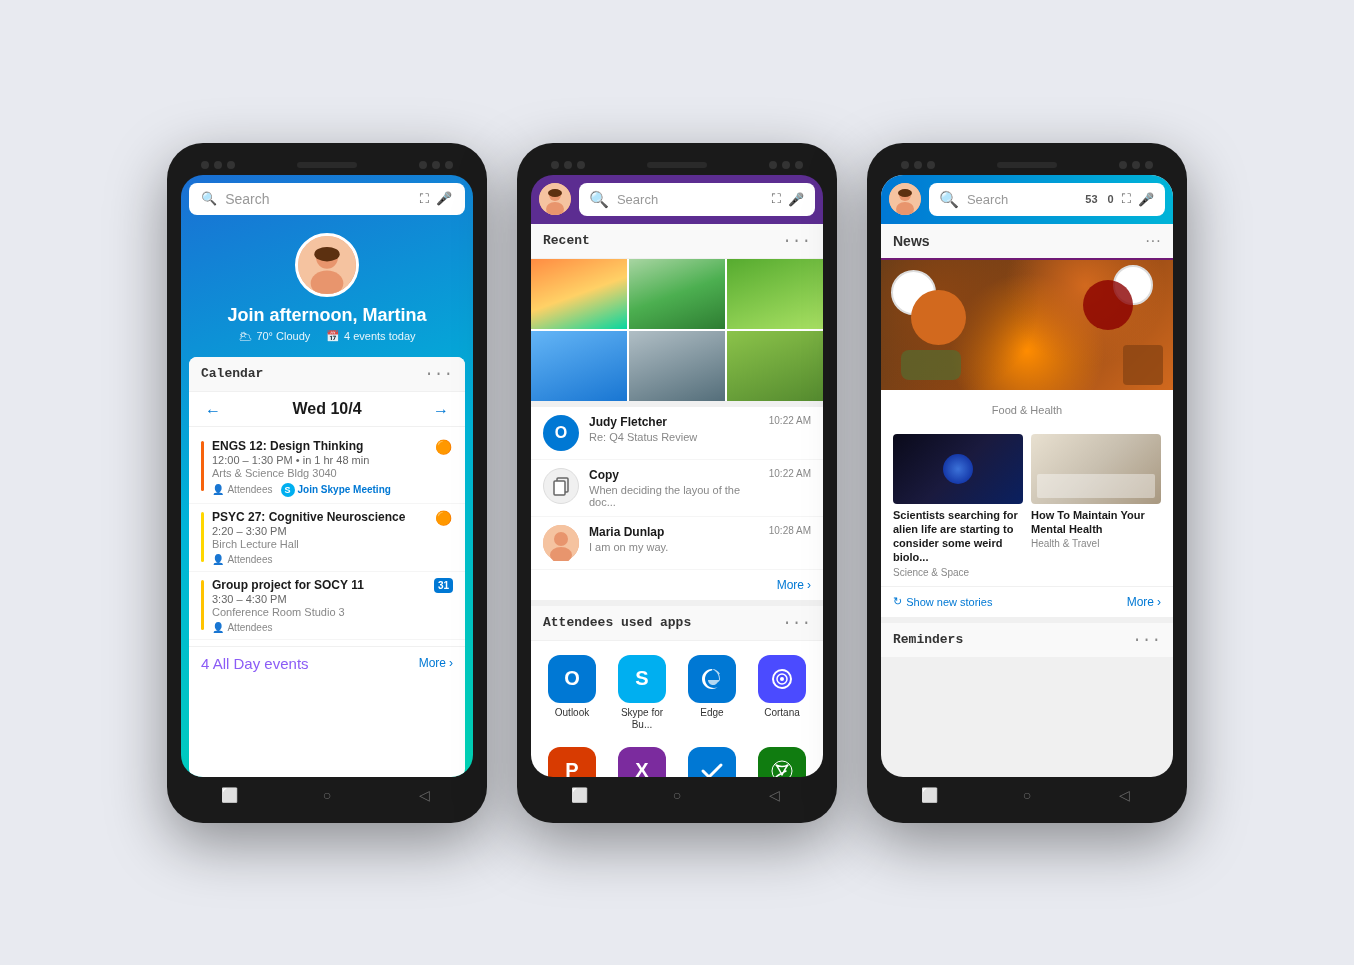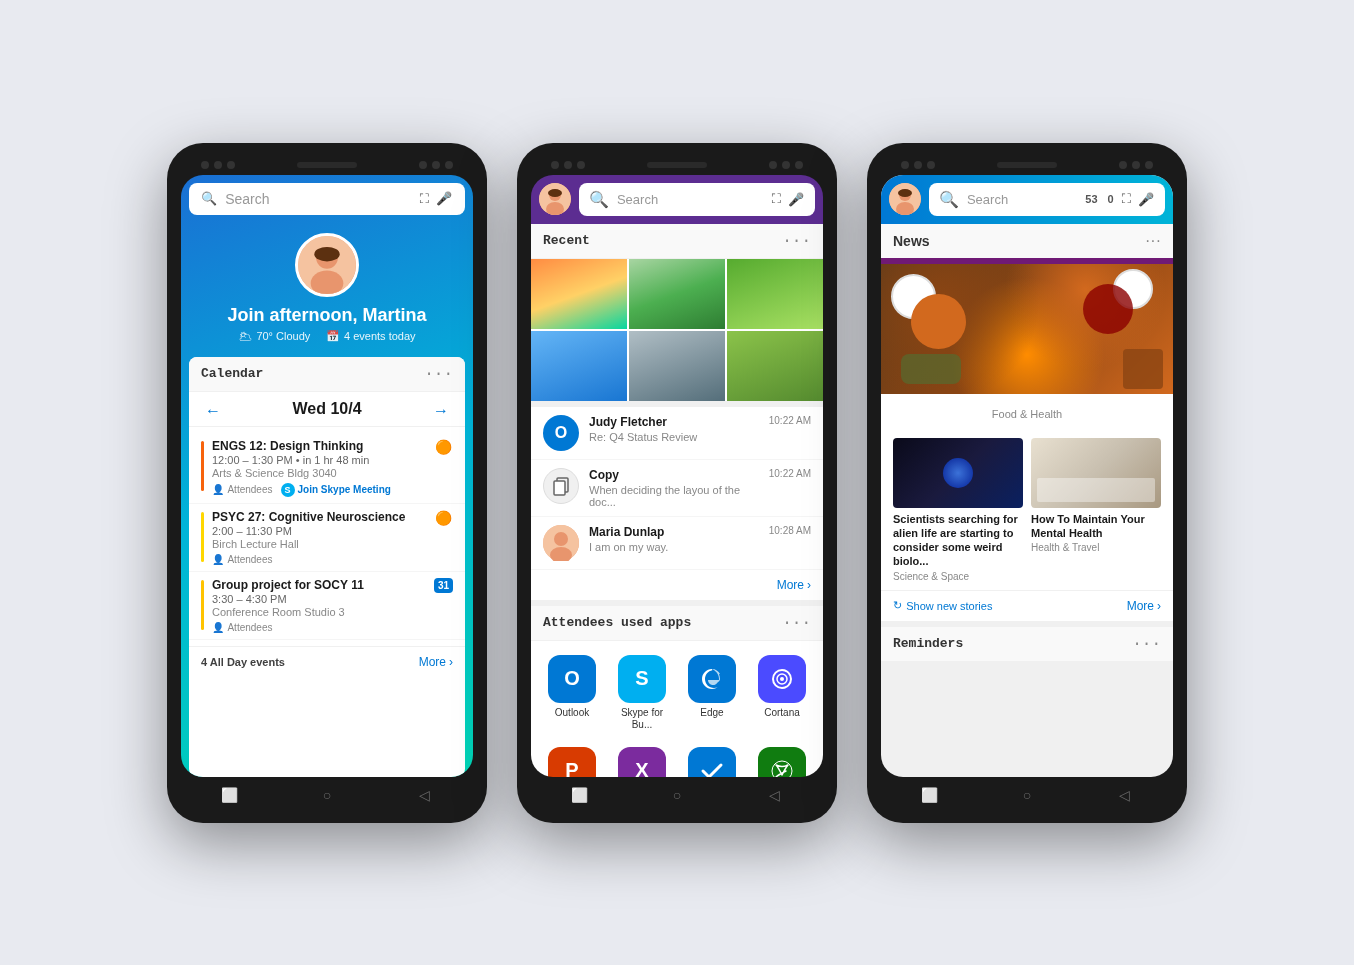--- a/index.html
+++ b/index.html
@@ -170,21 +170,21 @@
     .attendees-label { font-size: 10px; color: #888; display: flex; align-items: center; gap: 3px; }
     .skype-link { font-size: 10px; color: #0078d4; font-weight: 600; display: flex; align-items: center; gap: 3px; }
     .event-icon { color: #d83b01; font-size: 14px; }
     .calendar-footer {
       padding: 8px 12px;
       display: flex;
       justify-content: space-between;
       align-items: center;
       border-top: 1px solid #f0f0f0;
     }
-    .footer-link { font-size: 11px; color: #404040; font-weight: bold; }
+    .footer-link { font-size: 15px; color: #8b5cf6; }
     .more-link { font-size: 12px; color: #0078d4; display: flex; align-items: center; gap: 3px; }
     .phone2-header {
       background: #5c2d91;
       padding: 8px;
       display: flex;
       align-items: center;
       gap: 8px;
     }
     .avatar-small {
       width: 32px;
@@ -305,21 +305,21 @@
       gap: 6px;
       padding-bottom: 6px;
     }
     .news-section { background: white; }
     .news-header {
       display: flex;
       justify-content: space-between;
       align-items: center;
       padding: 8px 12px;
       background: #f9f9f9;
-      border-bottom: 6px solid #701a75;
+      border-bottom: 2px solid #701a75;
     }
     .news-title { font-size: 14px; font-weight: 600; color: #333; }
     .news-main-img {
       width: 100%;
       height: 130px;
       background: linear-gradient(135deg, #8b4513, #d2691e, #ff8c00, #ffd700);
       display: flex;
       align-items: center;
       justify-content: center;
       position: relative;
@@ -465,21 +465,21 @@
                 </div>
               </div>
             </div>
             <span class="event-icon">🟠</span>
           </div>
 
           <div class="event-item">
             <div class="event-bar yellow"></div>
             <div class="event-content">
               <div class="event-title">PSYC 27: Cognitive Neuroscience</div>
-              <div class="event-time">2:00 – 11:30 PM</div>
+              <div class="event-time">2:20 – 3:30 PM</div>
               <div class="event-location">Birch Lecture Hall</div>
               <div class="event-actions">
                 <div class="attendees-label">
                   <span>👤</span> Attendees
                 </div>
               </div>
             </div>
             <span class="event-icon">🟠</span>
           </div>
 

